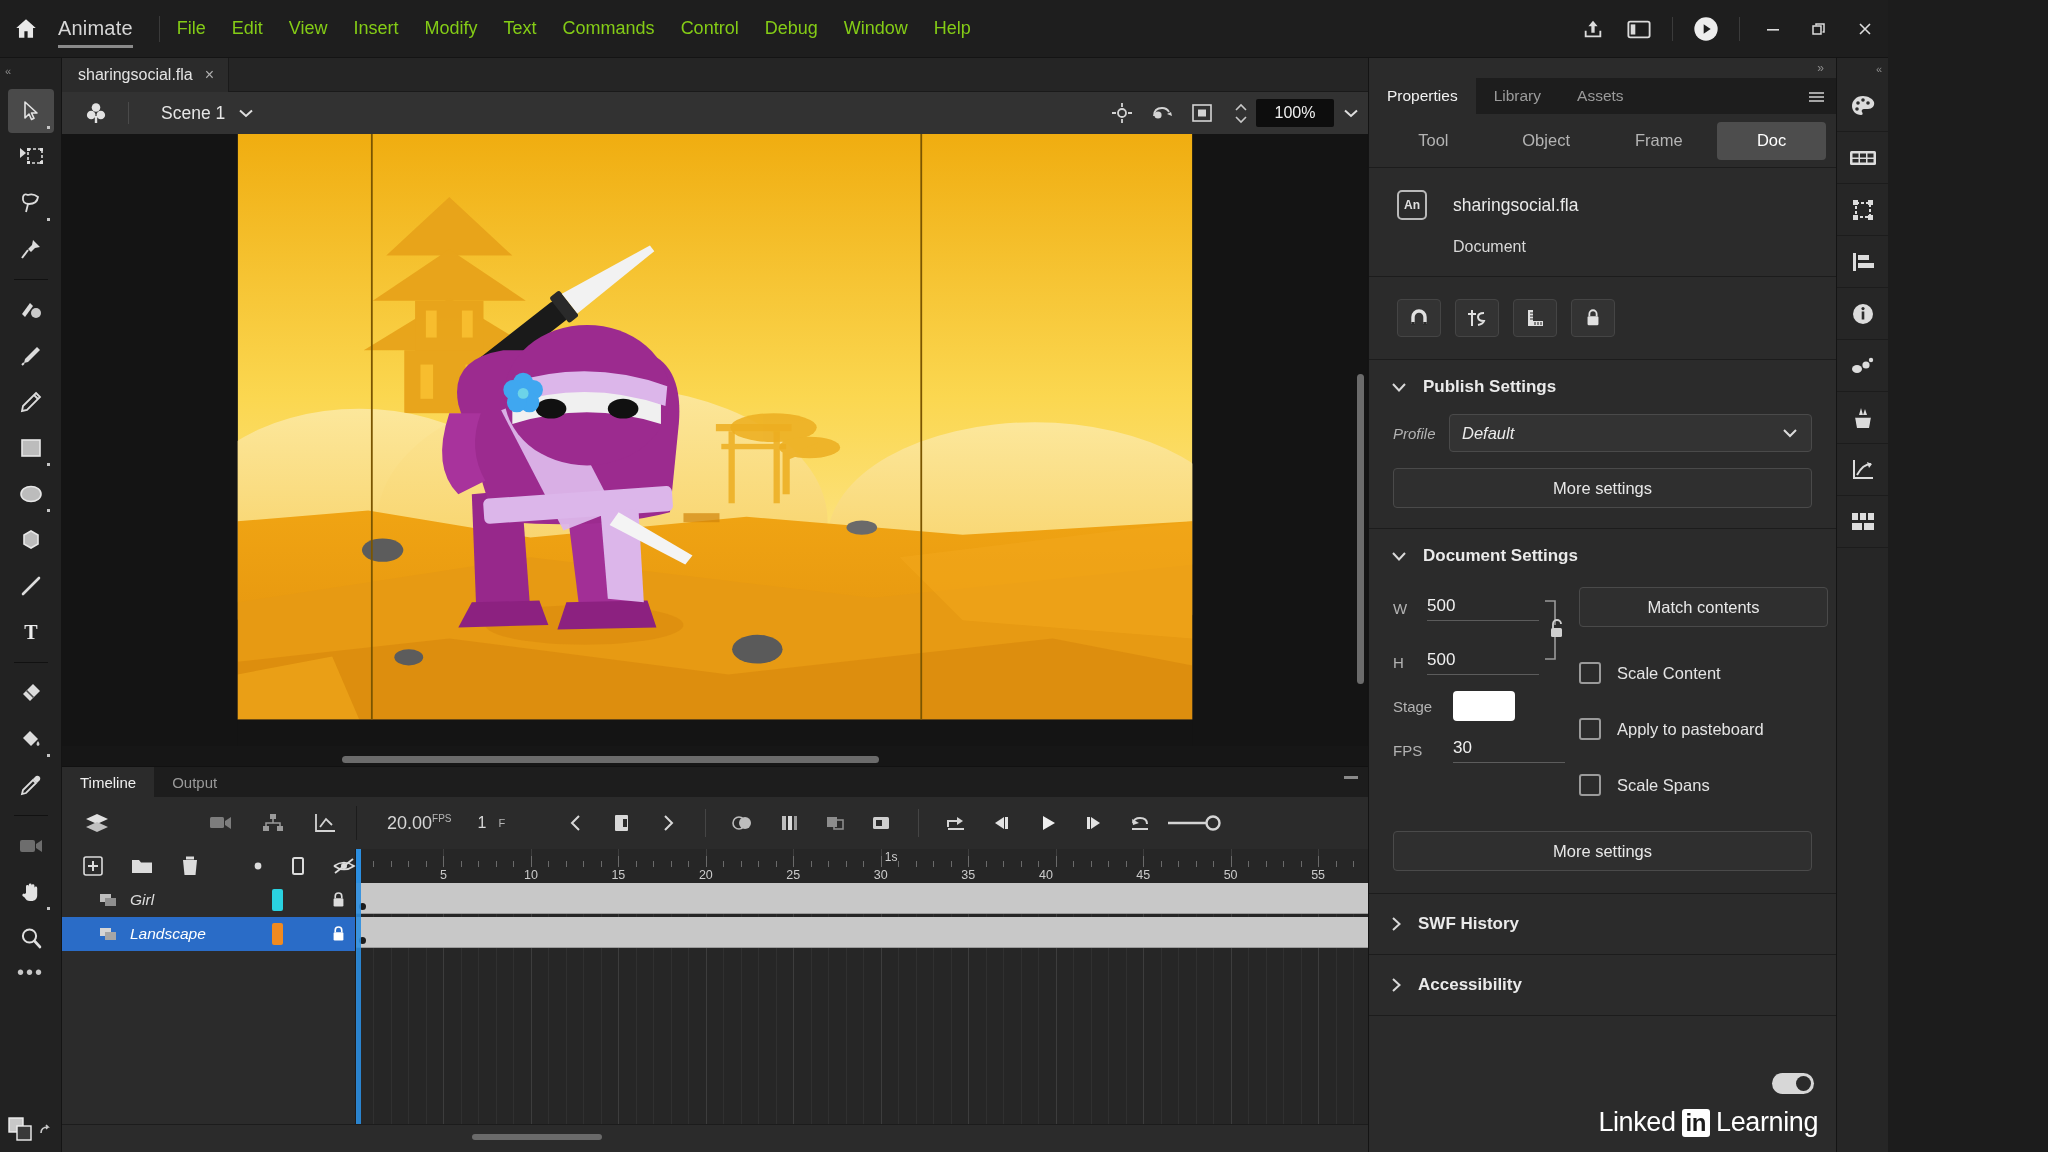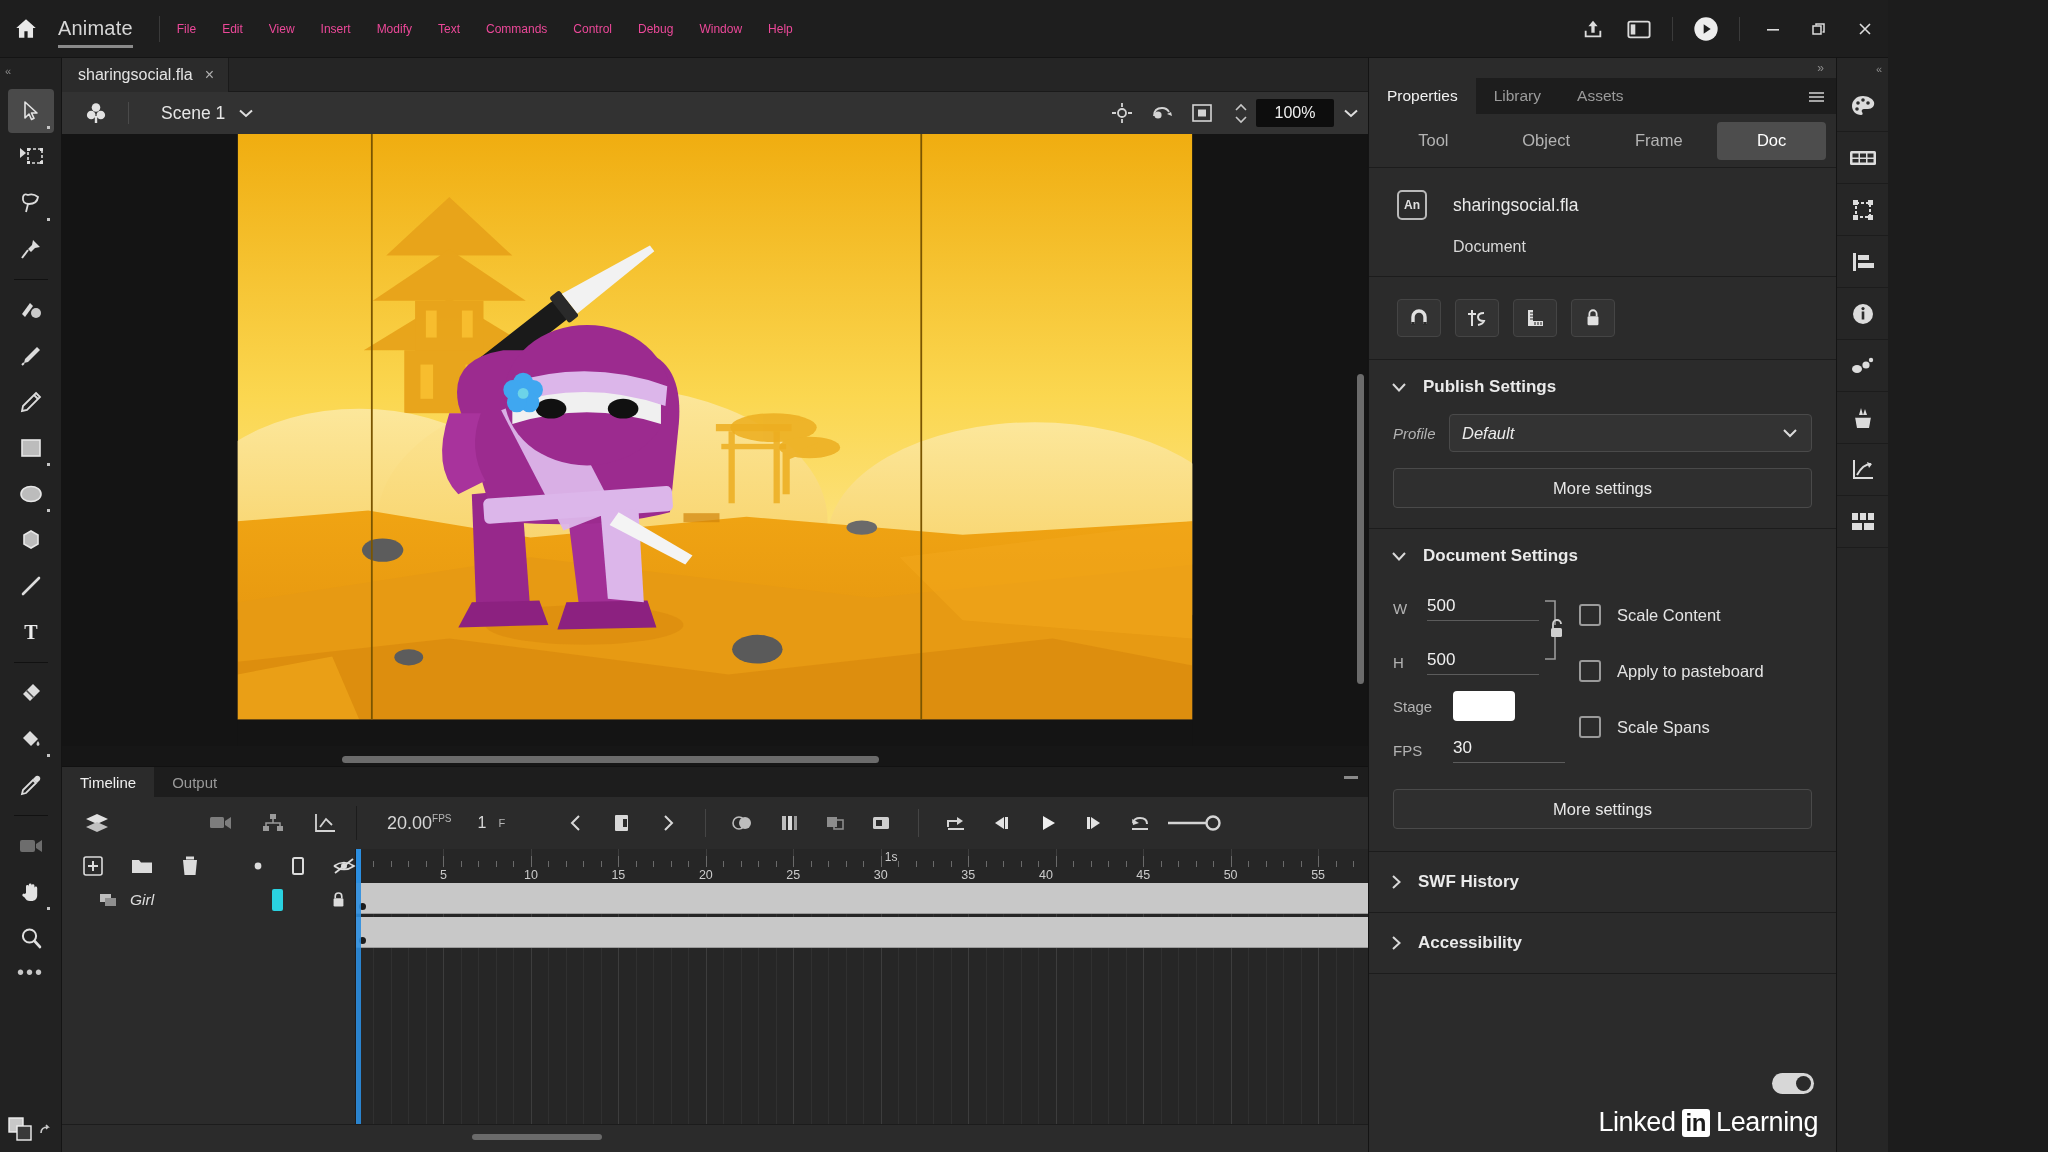--- a/index.html
+++ b/index.html
@@ -21,21 +21,21 @@
   .brand {
     color: #d6d6d6; font-size: 20px; padding: 0 22px 0 6px; letter-spacing: .2px;
     position: relative; height: 100%; display: flex; align-items: center;
   }
   .brand::after {
     content: ""; position: absolute; left: 6px; right: 22px; bottom: 9px; height: 3px; background: #8a8a8a;
   }
   .menu-sep { width: 1px; height: 26px; background: #3a3a3a; margin: 0 4px; }
   .menubar { display: flex; align-items: center; height: 100%; }
   .menu-item {
-    color: #ec4899; font-size: 12px; padding: 6px 13px; cursor: default; white-space: nowrap;
+    color: #84cc16; font-size: 18px; padding: 6px 13px; cursor: default; white-space: nowrap;
   }
   .tb-spacer { flex: 1; }
   .tb-icon {
     width: 46px; height: 40px; display: flex; align-items: center; justify-content: center;
     cursor: default;
   }
   .tb-divider { width: 1px; height: 24px; background: #3b3b3b; margin: 0 10px; }
   .wbtn { width: 46px; height: 40px; display: flex; align-items: center; justify-content: center; }
 
   
@@ -935,20 +935,34 @@
               </svg>
               <span class="layer-name">Girl</span>
               <span class="outline-chip" id="chip0" style="background: rgb(42, 210, 224);"></span>
               <span class="lock-ic">
                 <svg width="15" height="18" viewBox="0 0 18 22">
                   <path d="M5 9 V6.5 a4 4 0 0 1 8 0 V9" fill="none" stroke="#dcdcdc" stroke-width="2"></path>
                   <rect x="3" y="9" width="12" height="10" rx="1.5" fill="#dcdcdc"></rect>
                 </svg>
               </span>
             </div>
+            <div class="layer-row selected">
+              <svg width="20" height="18" viewBox="0 0 20 18">
+                <path d="M2 3 h11 v8 h-11 Z" fill="#d5d5d5"></path>
+                <path d="M7 7 h11 v8 h-11 Z" fill="#a6a6a6"></path>
+              </svg>
+              <span class="layer-name">Landscape</span>
+              <span class="outline-chip" id="chip1" style="background: rgb(240, 138, 32);"></span>
+              <span class="lock-ic">
+                <svg width="15" height="18" viewBox="0 0 18 22">
+                  <path d="M5 9 V6.5 a4 4 0 0 1 8 0 V9" fill="none" stroke="#fff" stroke-width="2"></path>
+                  <rect x="3" y="9" width="12" height="10" rx="1.5" fill="#fff"></rect>
+                </svg>
+              </span>
+            </div>
           </div>
           <div class="frames-col" id="frames">
               <div style="position: absolute; left: 0px; top: 0px; bottom: 0px; width: 1px; background: rgb(61, 61, 61);"></div>
               <div style="position: absolute; left: 17.4925px; top: 0px; bottom: 0px; width: 1px; background: rgb(48, 48, 48);"></div>
               <div style="position: absolute; left: 34.9851px; top: 0px; bottom: 0px; width: 1px; background: rgb(48, 48, 48);"></div>
               <div style="position: absolute; left: 52.4776px; top: 0px; bottom: 0px; width: 1px; background: rgb(48, 48, 48);"></div>
               <div style="position: absolute; left: 69.9701px; top: 0px; bottom: 0px; width: 1px; background: rgb(48, 48, 48);"></div>
               <div style="position: absolute; left: 87.4627px; top: 0px; bottom: 0px; width: 1px; background: rgb(61, 61, 61);"></div>
               <div style="position: absolute; left: 104.955px; top: 0px; bottom: 0px; width: 1px; background: rgb(48, 48, 48);"></div>
               <div style="position: absolute; left: 122.448px; top: 0px; bottom: 0px; width: 1px; background: rgb(48, 48, 48);"></div>
@@ -1143,20 +1157,21 @@
               <div class="wh-lbl" style="width:50px">Stage</div>
               <div class="stage-swatch" id="stageSwatch" style="background: rgb(255, 255, 255);"></div>
             </div>
             <div class="fps-row">
               <div class="wh-lbl" style="width:50px">FPS</div>
               <div class="fps-val">30</div>
             </div>
           </div>
 
           <div class="ds-right">
+            <div class="btn-wide" style="margin-bottom:18px">Match contents</div>
             <div class="cb-row">
               <div class="cb"></div>
               <div class="cb-lbl">Scale Content</div>
             </div>
             <div class="cb-row">
               <div class="cb"></div>
               <div class="cb-lbl">Apply to pasteboard</div>
             </div>
             <div class="cb-row">
               <div class="cb"></div>

